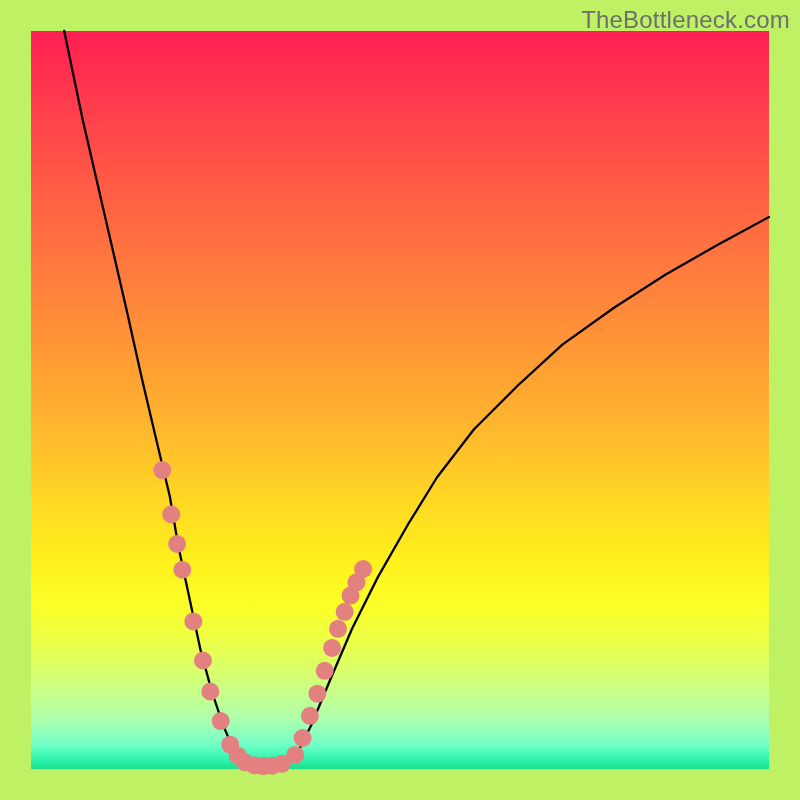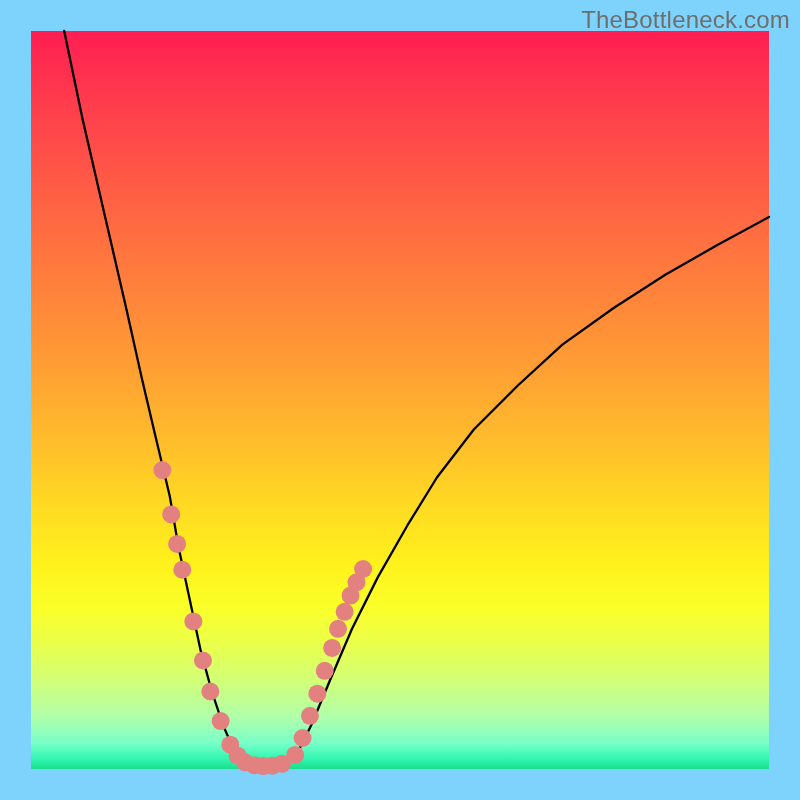--- a/index.html
+++ b/index.html
@@ -10,21 +10,21 @@
     overflow: hidden;
     background: #000;
     font-family: Arial, Helvetica, sans-serif;
   }
   .frame {
     position: absolute;
     left: 0;
     top: 0;
     width: 800px;
     height: 800px;
-    background: #7dd3fc;
+    background: #bef264;
   }
   .plot {
     position: absolute;
     left: 31px;
     top: 31px;
     width: 738px;
     height: 738px;
     
     background: linear-gradient(to bottom,
       #ff1e52 0%,

